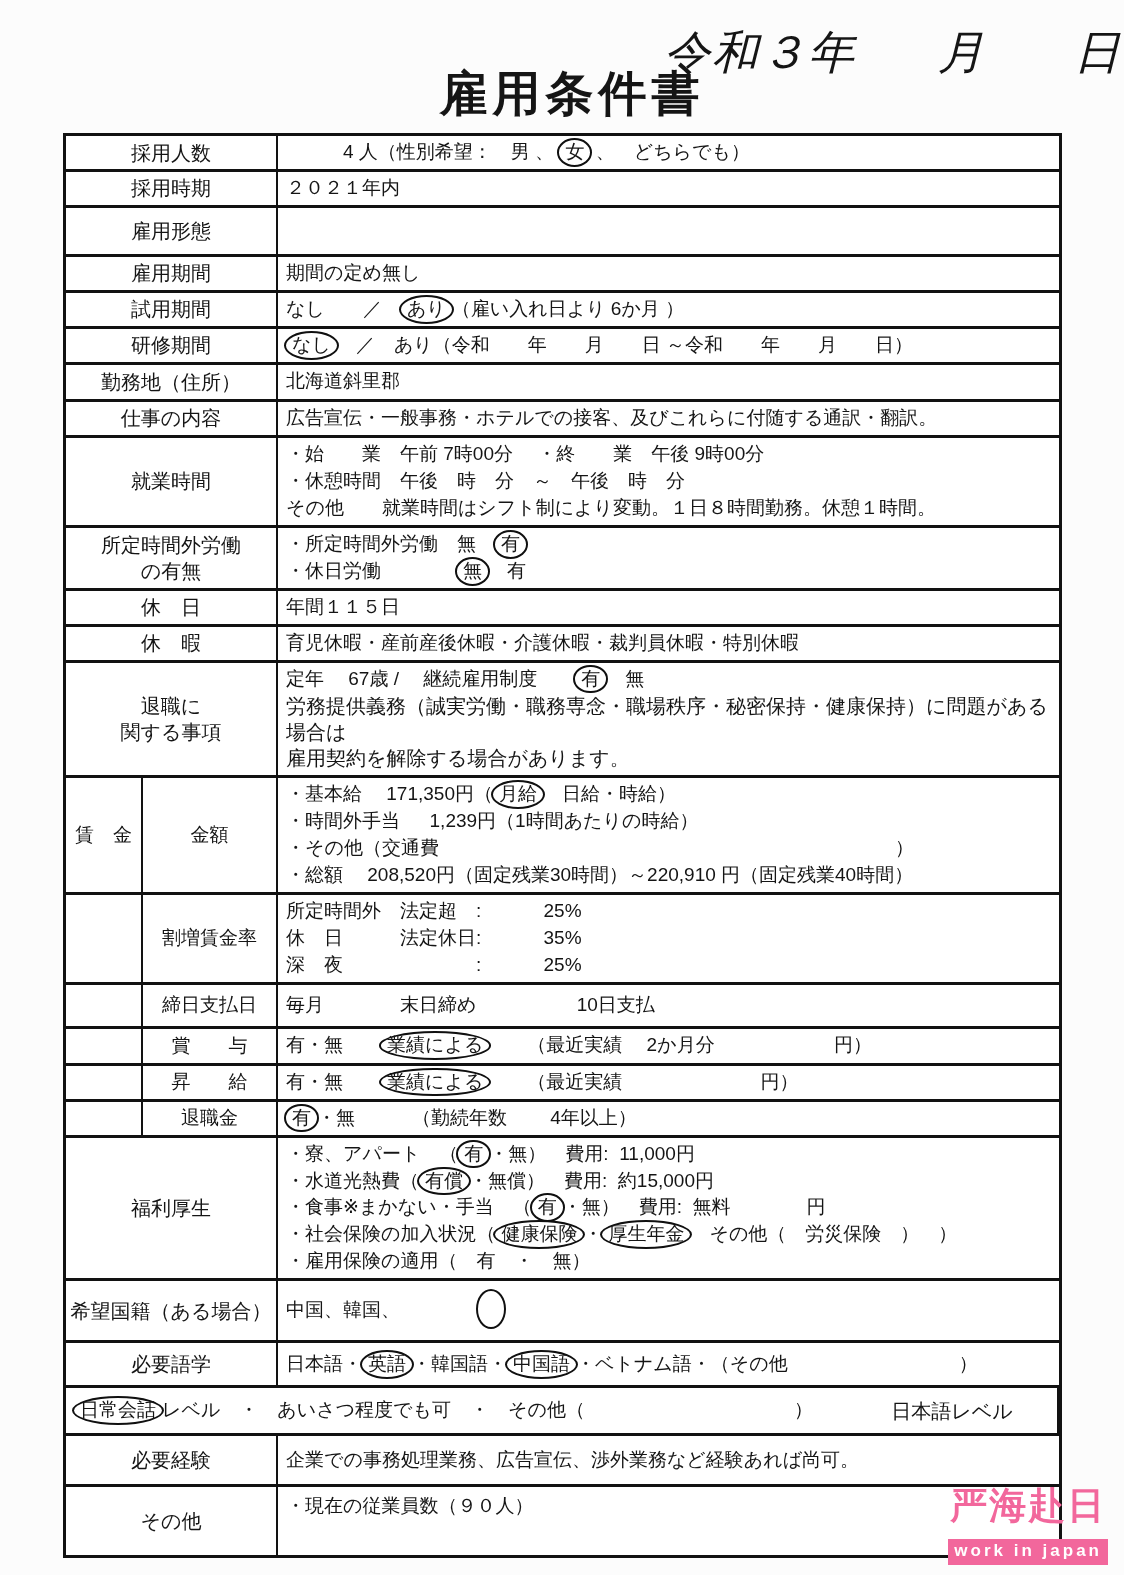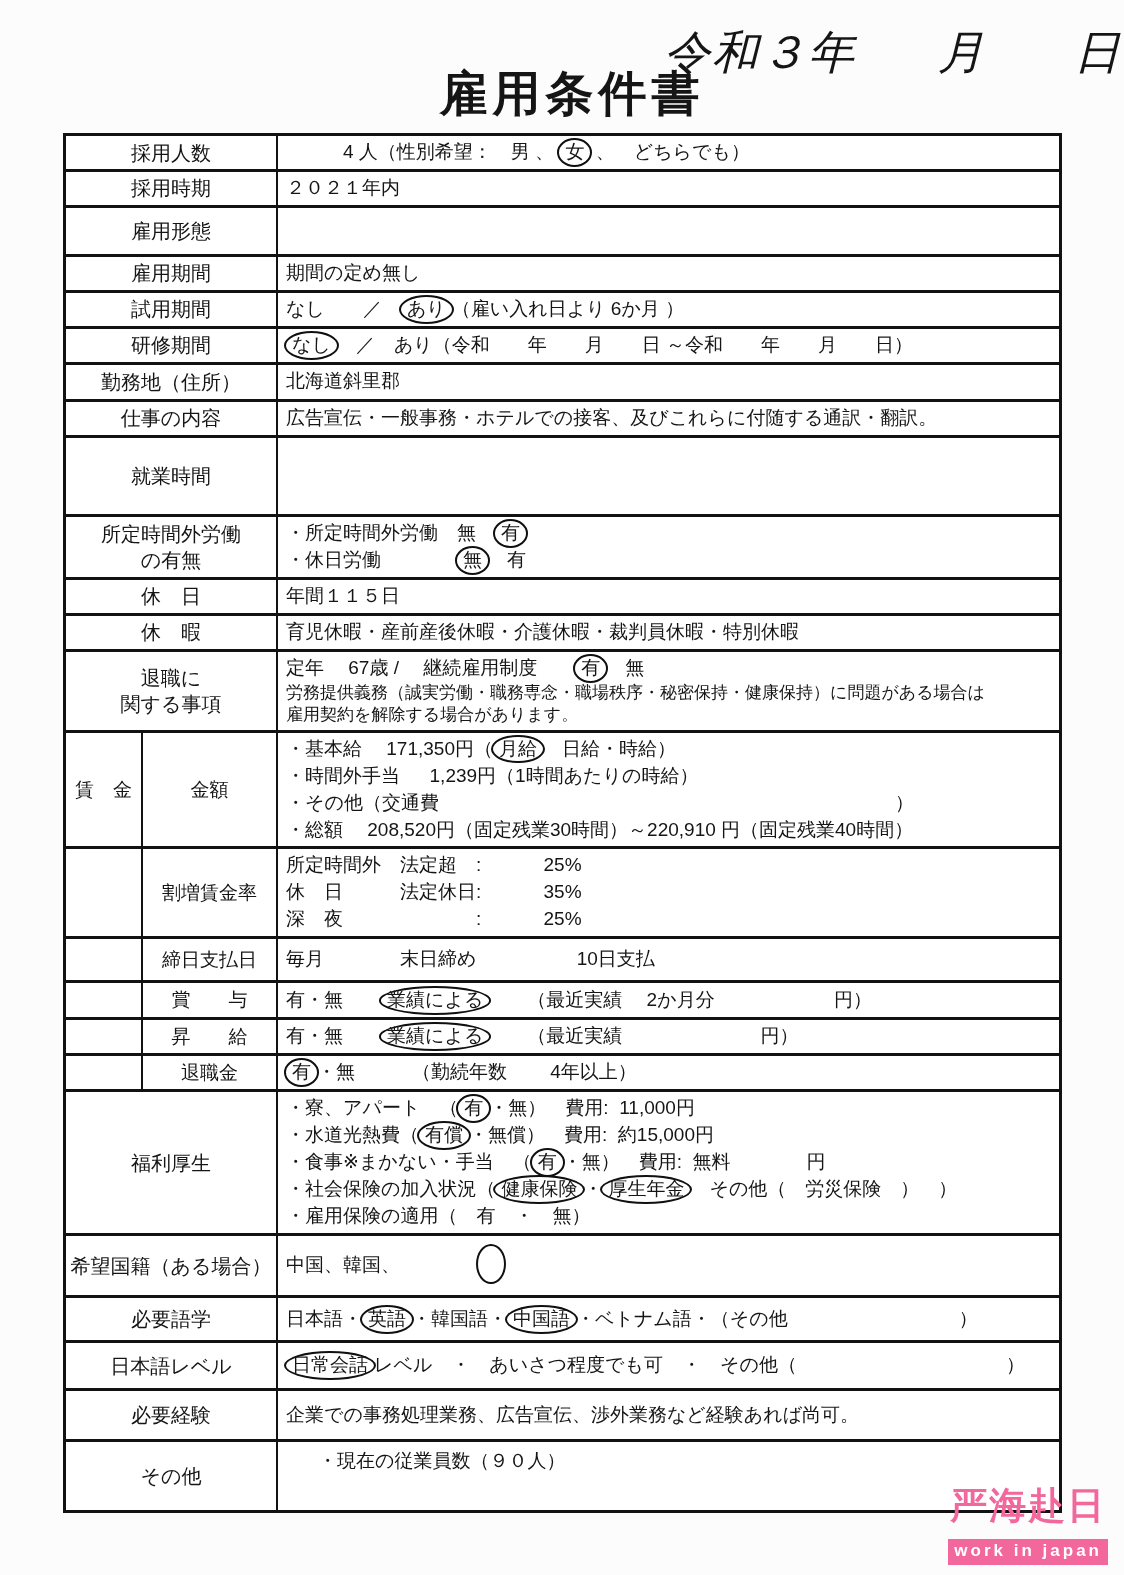--- a/index.html
+++ b/index.html
@@ -18,21 +18,21 @@
   .page-title {
     position:absolute; top:62px; left:0; width:100%; text-align:center;
     font-size:48px; font-weight:600; letter-spacing:5px; transform:translateX(10px);
   }
   
   .cond-table {
     position:absolute; left:63px; top:133px; width:999px;
     border:3px solid #121212; background:#fff;
   }
   .row { display:flex; align-items:stretch; border-bottom:3px solid #121212; }
-  .row:last-child { border-bottom:none;gap:32px; }
+  .row:last-child { border-bottom:none; }
   .cell { display:flex; }
   .label-cell {
     width:212px; min-width:212px; border-right:2px solid #121212;
     align-items:center; justify-content:center; text-align:center;
     font-size:20px; white-space:pre-line; line-height:1.3; padding:2px 4px;
   }
   .group-cell {
     width:77px; min-width:77px; border-right:2px solid #121212;
     align-items:center; justify-content:center; text-align:center;
     font-size:19px; white-space:pre; padding:2px;
@@ -41,21 +41,21 @@
     width:135px; min-width:135px; border-right:2px solid #121212;
     align-items:center; justify-content:center; text-align:center;
     font-size:19px; white-space:pre; padding:2px;
   }
   .content-cell {
     flex:1; flex-direction:column; justify-content:center;
     padding:3px 8px; font-size:19px;
   }
   .content-cell.vtop { justify-content:flex-start; padding-top:6px; }
   .line { white-space:pre-wrap; line-height:1.42; }
-  .line.small { font-size:17px; line-height:1.32;font-family:Liberation Serif, serif; }
+  .line.small { font-size:20px; line-height:1.32;font-family:Liberation Serif, serif; }
   .circled {
     display:inline-block; border:2.5px solid #101010; border-radius:50%;
     padding:1px 6px; margin:-4px -2px; line-height:1.2;
   }
   .circled.empty-circle {
     width:30px; height:40px; vertical-align:middle; margin:-10px 0 -6px 0; padding:0;
   }
   
   .r-saiyo-ninzu{min-height:36px}.r-saiyo-jiki{min-height:32px}.r-koyo-keitai{min-height:49px}
   .r-koyo-kikan{min-height:33px}.r-shiyo-kikan{min-height:34px}.r-kenshu-kikan{min-height:36px}
@@ -126,20 +126,25 @@
       </div>
     </div>
     <div class="row r-shigoto">
       <div class="cell label-cell">仕事の内容</div>
       <div class="cell content-cell">
         <div class="line"><span class="seg">広告宣伝・一般事務・ホテルでの接客、及びこれらに付随する通訳・翻訳。</span></div>
       </div>
     </div>
     <div class="row r-shugyo-jikan">
       <div class="cell label-cell">就業時間</div>
+      <div class="cell content-cell">
+        <div class="line"><span class="seg">・始　　業　午前 7時00分　 ・終　　業　午後 9時00分</span></div>
+        <div class="line"><span class="seg">・休憩時間　午後　時　分　～　午後　時　分</span></div>
+        <div class="line"><span class="seg">その他　　就業時間はシフト制により変動。１日８時間勤務。休憩１時間。</span></div>
+      </div>
     </div>
     <div class="row r-shotei-jikangai">
       <div class="cell label-cell">所定時間外労働
 の有無</div>
       <div class="cell content-cell">
         <div class="line"><span class="seg">・所定時間外労働　無　</span><span class="circled">有</span></div>
         <div class="line"><span class="seg">・休日労働　　　　</span><span class="circled">無</span><span class="seg">　有</span></div>
       </div>
     </div>
     <div class="row r-kyujitsu">
@@ -226,24 +231,24 @@
         <div class="line"><span class="seg">中国、韓国、　　　　</span><span class="circled empty-circle"></span></div>
       </div>
     </div>
     <div class="row r-hitsuyou-gogaku">
       <div class="cell label-cell">必要語学</div>
       <div class="cell content-cell">
         <div class="line"><span class="seg">日本語・</span><span class="circled">英語</span><span class="seg">・韓国語・</span><span class="circled">中国語</span><span class="seg">・ベトナム語・（その他　　　　　　　　　）</span></div>
       </div>
     </div>
     <div class="row r-nihongo-level">
+      <div class="cell content-cell">
+        <div class="line"><span class="circled">日常会話</span><span class="seg">レベル　・　あいさつ程度でも可　・　その他（　　　　　　　　　　　）</span></div>
+      </div>
       <div class="cell label-cell">日本語レベル</div>
-      <div class="cell content-cell">
-        <div class="line"><span class="circled">日常会話</span><span class="seg">レベル　・　あいさつ程度でも可　・　その他（　　　　　　　　　　　）</span></div>
-      </div>
     </div>
     <div class="row r-hitsuyou-keiken">
       <div class="cell label-cell">必要経験</div>
       <div class="cell content-cell">
         <div class="line"><span class="seg">企業での事務処理業務、広告宣伝、渉外業務など経験あれば尚可。</span></div>
       </div>
     </div>
     <div class="row r-sonota">
       <div class="cell label-cell">その他</div>
       <div class="cell content-cell vtop">

